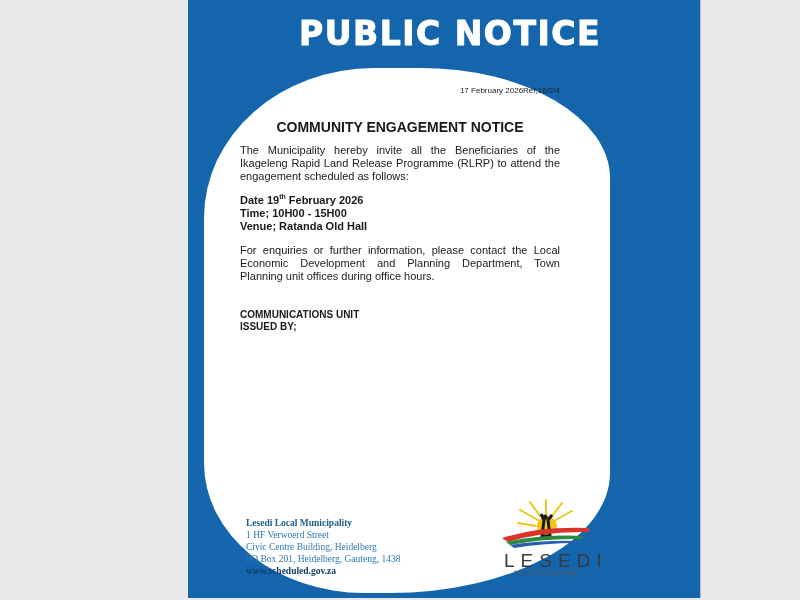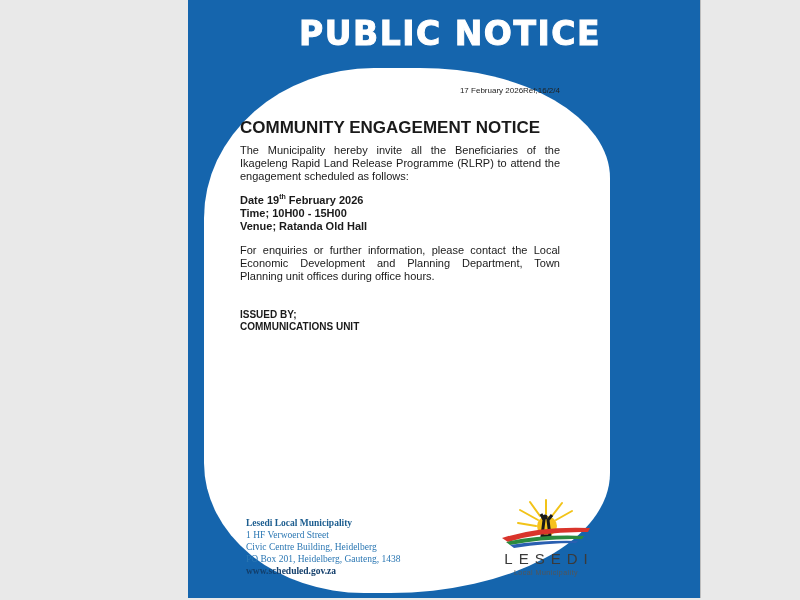--- a/index.html
+++ b/index.html
@@ -25,39 +25,39 @@
   .sheet {
     position: absolute; left: 16px; top: 68px; width: 406px; height: 525px;
     background: #ffffff;
     border-radius: 170px 190px 220px 160px / 150px 110px 120px 130px;
   }
   .content {
     position: absolute; left: 52px; top: 82px; width: 320px;
     color: #1a1a1a; font-size: 11px; line-height: 13px;
   }
   .meta-row { display: flex; justify-content: flex-end; font-size: 8px; color: #222; margin-top: 2px; }
-  .heading { font-weight: bold; font-size: 17px; margin-top: 24px; margin-bottom: 10px; }
+  .heading { text-align: center; font-weight: bold; font-size: 14px; margin-top: 24px; margin-bottom: 10px; }
   .para { text-align: justify; text-align-last: left; margin: 0 0 11px 0; }
   .purpose { font-weight: bold; text-align: justify; margin: 0 0 11px 0; }
   .details { font-weight: bold; margin: 0 0 11px 0; }
   .details sup { font-size: 7px; line-height: 0; }
   .issued { font-weight: bold; font-size: 10px; line-height: 12px; margin-top: 26px; }
   .footer {
     position: absolute; left: 58px; top: 517px;
     color: #1c5d8f; font-size: 9.5px; line-height: 12px; font-family: Liberation Serif, serif;
   }
   .footer .org { font-weight: bold; color: #1c5d8f; }
   .footer .addr { color: #2b77b3; }
   .footer .web { font-weight: bold; color: #123e6b; }
   .logo {
     position: absolute; left: 310px; top: 498px; width: 96px; height: 84px;
   }
   .logo-word {
     position: absolute; left: 0; right: 0; top: 52px; text-align: center;
-    font-size: 15px; letter-spacing: 6px; color: #3a3a3a; font-weight: normal;
+    font-size: 19px; letter-spacing: 6px; color: #3a3a3a; font-weight: normal;
     padding-left: 6px;
   }
   .logo-sub {
     position: absolute; left: 0; right: 0; top: 71px; text-align: center;
     font-size: 7px; color: #555; letter-spacing: 0.5px;
   }
 </style>
 </head>
 <body>
 
@@ -72,22 +72,22 @@
     </div>
     <div class="heading">COMMUNITY ENGAGEMENT NOTICE</div>
     <p class="para">The Municipality hereby invite all the Beneficiaries of the Ikageleng Rapid Land Release Programme (RLRP) to attend the engagement scheduled as follows:</p>
     <div class="details">
       <div><span>Date 19</span><sup>th</sup><span> February 2026</span></div>
       <div>Time; 10H00 -  15H00</div>
       <div>Venue; Ratanda Old Hall</div>
     </div>
     <p class="para">For enquiries or further information, please contact the Local Economic Development and Planning Department, Town Planning unit offices during office hours.</p>
     <div class="issued">
+      <div>COMMUNICATIONS UNIT</div>
       <div>ISSUED BY;</div>
-      <div>COMMUNICATIONS UNIT</div>
     </div>
   </div>
 
   <div class="footer">
     <div class="org">Lesedi Local Municipality</div>
     <div class="addr">1 HF Verwoerd Street</div>
     <div class="addr">Civic Centre Building, Heidelberg</div>
     <div class="addr">PO Box 201, Heidelberg, Gauteng, 1438</div>
     <div class="web">www.scheduled.gov.za</div>
   </div>

